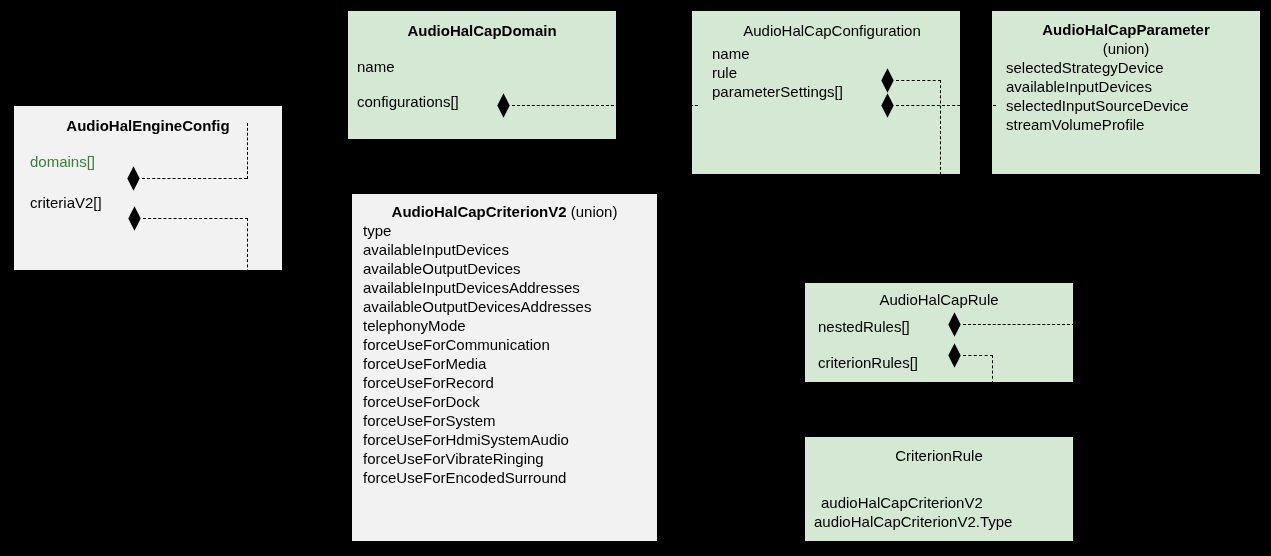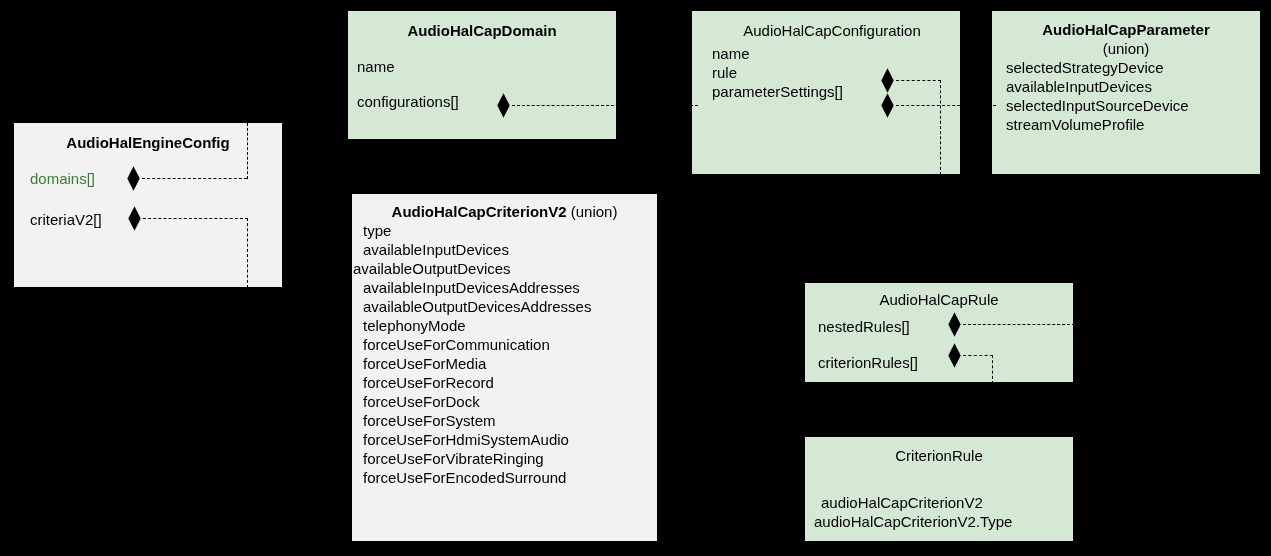--- a/index.html
+++ b/index.html
@@ -66,21 +66,21 @@
     position: absolute;
     background: #000000;
     transform: rotate(45deg) skew(18deg, 18deg);
   }
 </style>
 </head>
 <body>
 
 <div id="canvas">
 
-  <div class="node grey" style="left:13px; top:122px; width:270px; height:166px;">
+  <div class="node grey" style="left:13px; top:105px; width:270px; height:166px;">
     <div class="title bold" style="margin-top:10px;"><span>AudioHalEngineConfig</span></div>
     <div class="attr green-text" style="margin-top:17px; margin-left:16px;"><span>domains[]</span></div>
     <div class="attr" style="margin-top:22px; margin-left:16px;"><span>criteriaV2[]</span></div>
   </div>
 
   <div class="node green" style="left:347px; top:10px; width:270px; height:130px;">
     <div class="title bold" style="margin-top:10px;"><span>AudioHalCapDomain</span></div>
     <div class="attr" style="margin-top:17px; margin-left:9px;"><span>name</span></div>
     <div class="attr" style="margin-top:16px; margin-left:9px;"><span>configurations[]</span></div>
   </div>
@@ -98,21 +98,21 @@
     <div class="attr" style="margin-left:14px;"><span>selectedStrategyDevice</span></div>
     <div class="attr" style="margin-left:14px;"><span>availableInputDevices</span></div>
     <div class="attr" style="margin-left:14px;"><span>selectedInputSourceDevice</span></div>
     <div class="attr" style="margin-left:14px;"><span>streamVolumeProfile</span></div>
   </div>
 
   <div class="node grey" style="left:351px; top:193px; width:307px; height:349px;">
     <div class="title bold" style="margin-top:8px;"><span>AudioHalCapCriterionV2</span><span class="suffix"> (union)</span></div>
     <div class="attr" style="margin-left:11px;"><span>type</span></div>
     <div class="attr" style="margin-left:11px;"><span>availableInputDevices</span></div>
-    <div class="attr" style="margin-left:1px;"><span>availableOutputDevices</span></div>
+    <div class="attr" style="margin-left:11px;"><span>availableOutputDevices</span></div>
     <div class="attr" style="margin-left:11px;"><span>availableInputDevicesAddresses</span></div>
     <div class="attr" style="margin-left:11px;"><span>availableOutputDevicesAddresses</span></div>
     <div class="attr" style="margin-left:11px;"><span>telephonyMode</span></div>
     <div class="attr" style="margin-left:11px;"><span>forceUseForCommunication</span></div>
     <div class="attr" style="margin-left:11px;"><span>forceUseForMedia</span></div>
     <div class="attr" style="margin-left:11px;"><span>forceUseForRecord</span></div>
     <div class="attr" style="margin-left:11px;"><span>forceUseForDock</span></div>
     <div class="attr" style="margin-left:11px;"><span>forceUseForSystem</span></div>
     <div class="attr" style="margin-left:11px;"><span>forceUseForHdmiSystemAudio</span></div>
     <div class="attr" style="margin-left:11px;"><span>forceUseForVibrateRinging</span></div>

